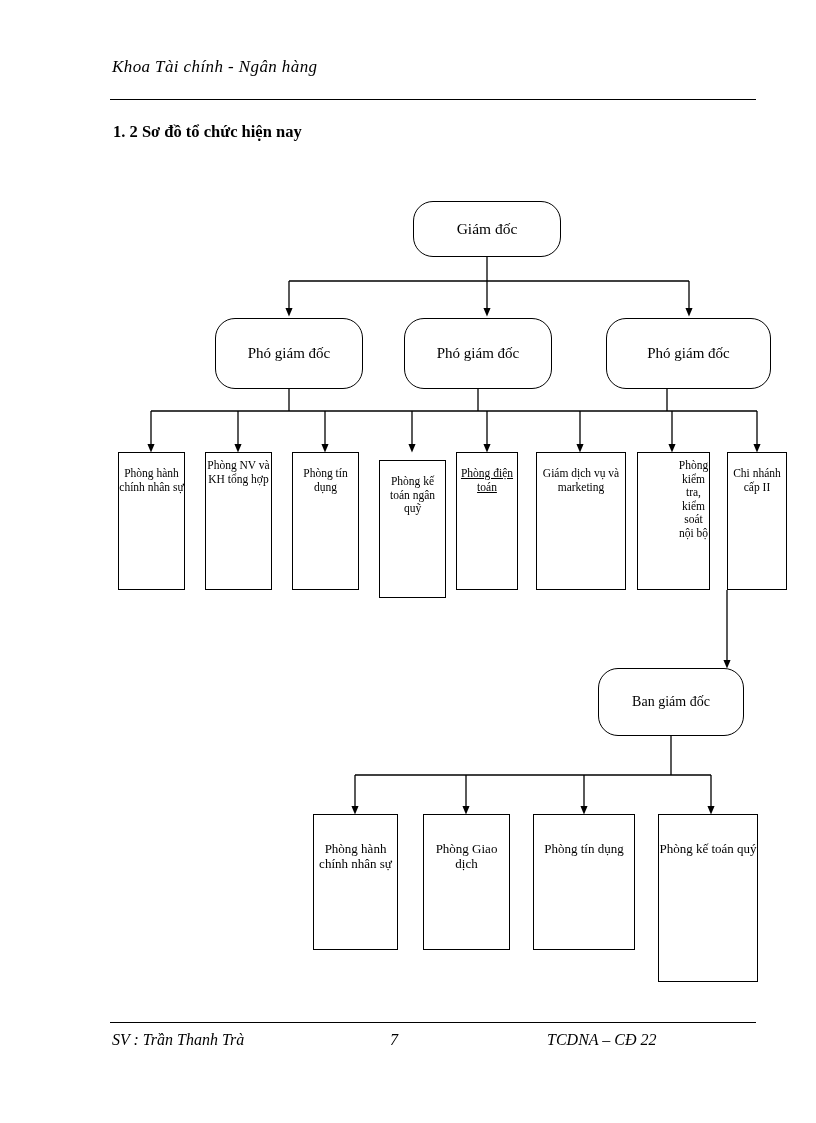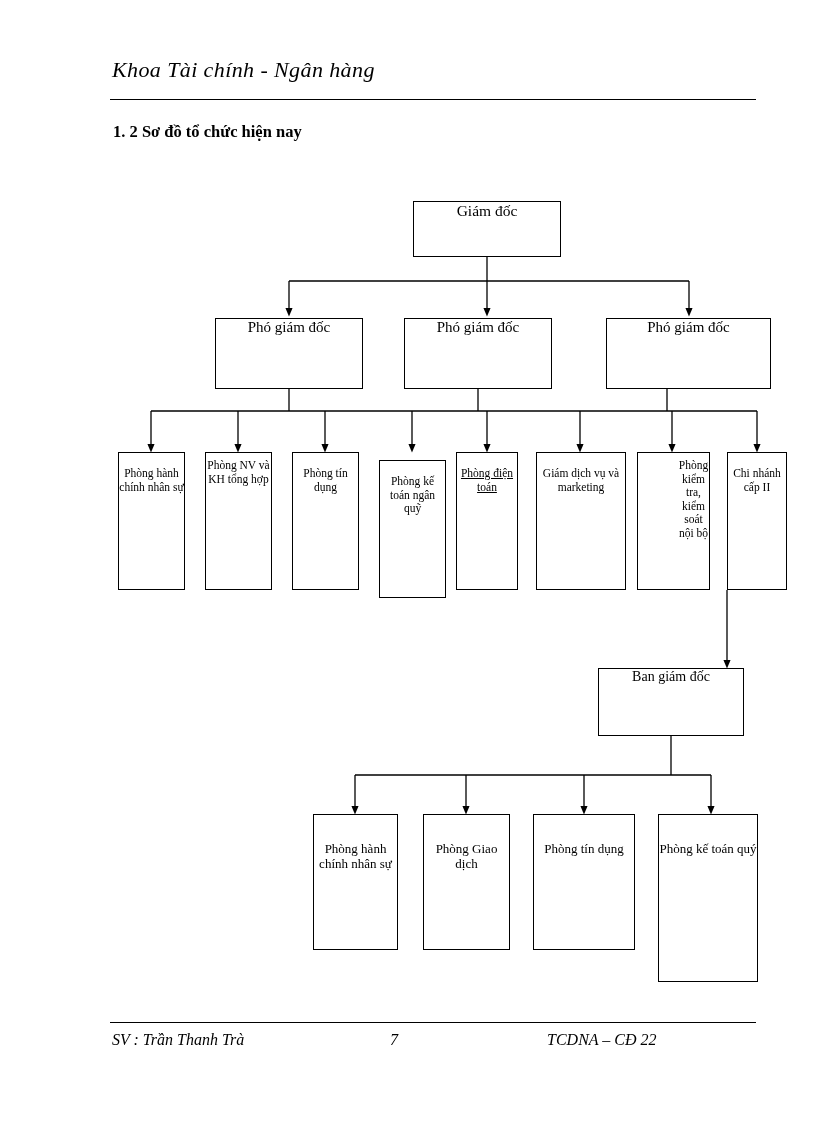--- a/index.html
+++ b/index.html
@@ -18,21 +18,21 @@
     background: #ffffff;
     overflow: hidden;
   }
 
   
   #header-title {
     position: absolute;
     left: 112px;
     top: 57px;
     font-style: italic;
-    font-size: 22px;
+    font-size: 17px;
     letter-spacing: 0.4px;
     white-space: nowrap;
   }
   #header-rule {
     position: absolute;
     left: 110px;
     top: 99px;
     width: 646px;
     height: 0;
     border-top: 1.4px solid #000;
@@ -73,21 +73,22 @@
     justify-content: center;
     text-align: center;
     line-height: 1.18;
     overflow: hidden;
   }
   .node .label {
     display: block;
     width: 100%;
   }
   .node.centered {
-    align-items: flex-start;
+    align-items: center;
+    border-radius: 20px;
   }
   .lvl1 { font-size: 15.5px; }
   .lvl2 { font-size: 15px; }
   .lvl3 { font-size: 11.5px; padding-top: 14px; }
   .lvl3.tall { padding-top: 6px; }
   .lvl4 { font-size: 13px; padding-top: 26px; }
   .lvlmid { font-size: 14px; }
 
   
   #footer-rule {

